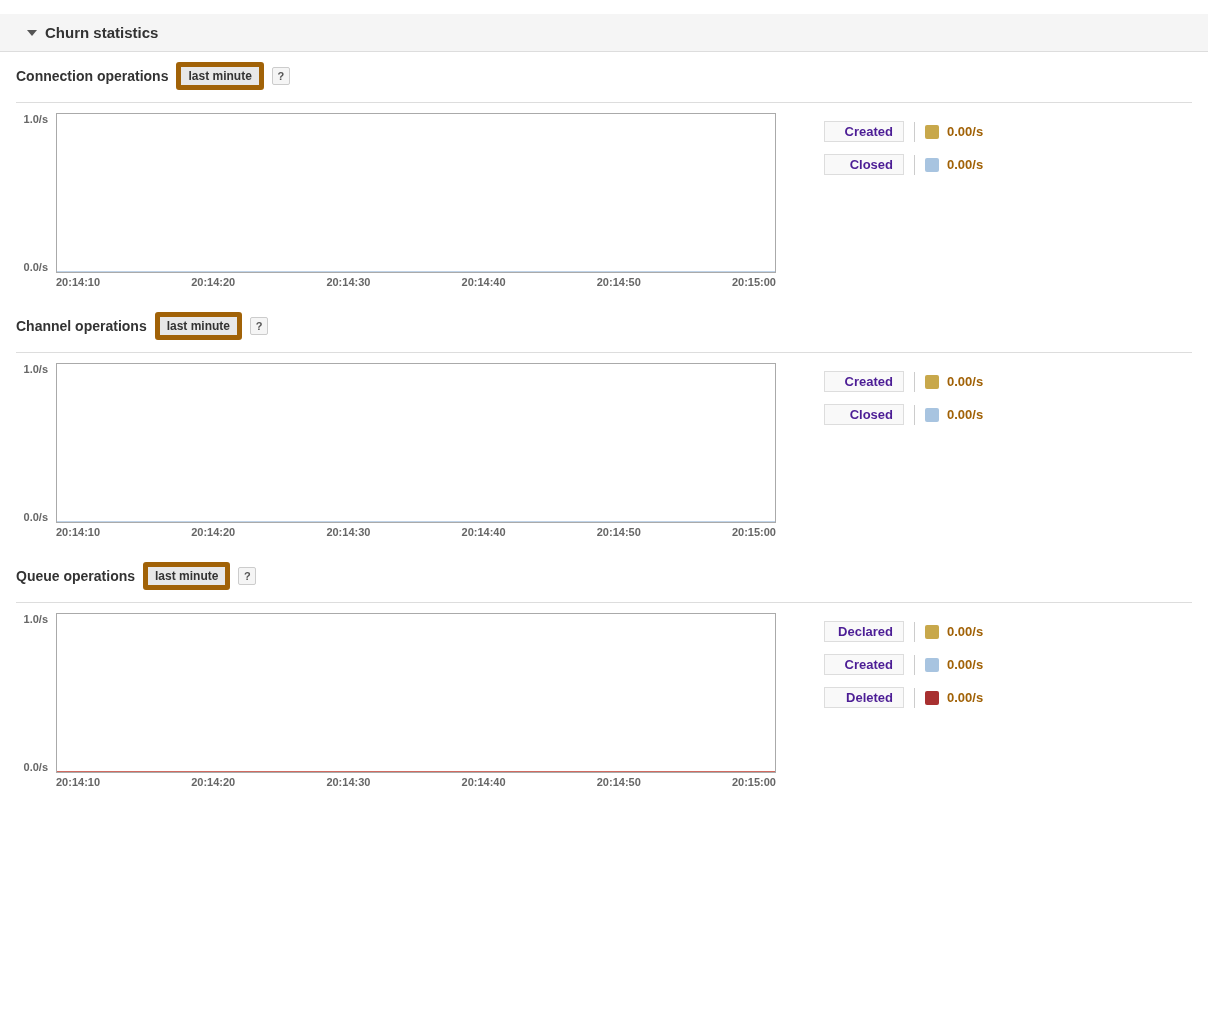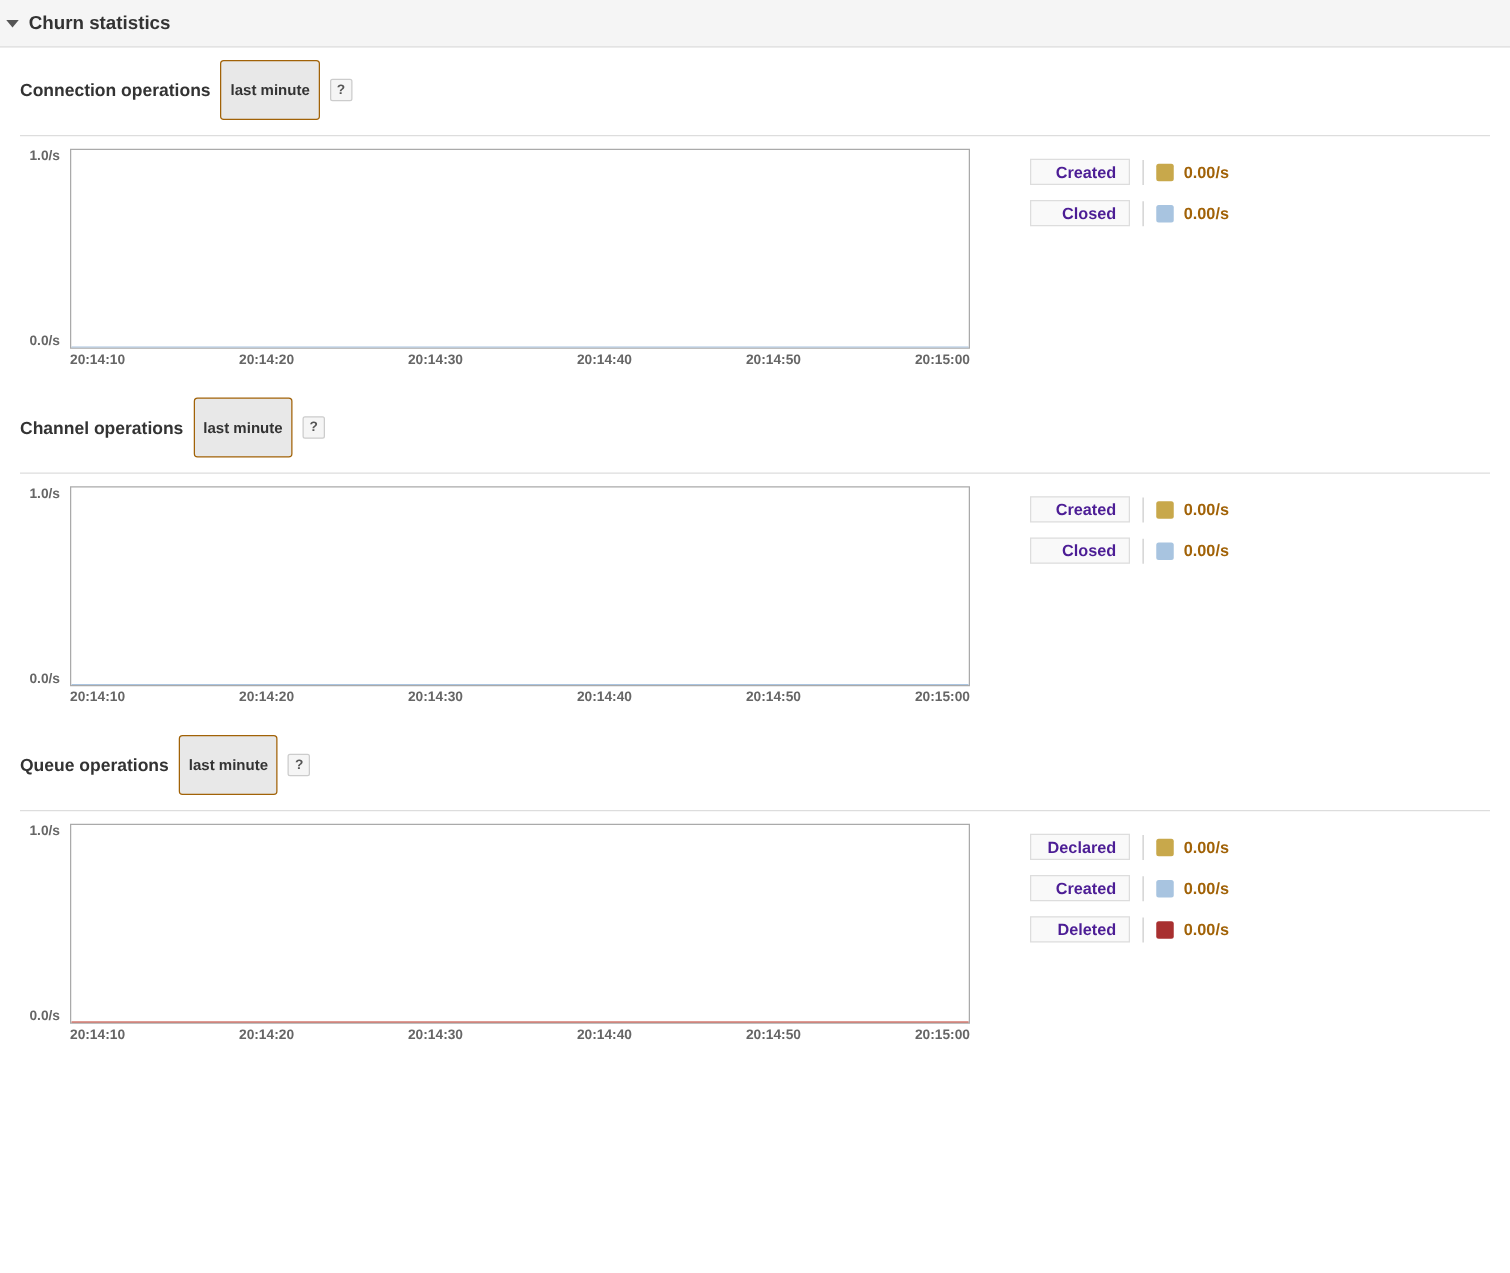--- a/index.html
+++ b/index.html
@@ -7,24 +7,25 @@
       font-family: -apple-system, BlinkMacSystemFont, "Segoe UI", Arial, sans-serif;
       font-size: 13px;
       background: #fff;
       color: #333;
       width: 1208px;
     }
 
     .header {
       background: #f5f5f5;
       border-bottom: 1px solid #ddd;
-      padding: 10px 5px;
+      padding: 10px 27px;
       display: flex;
       align-items: center;
       gap: 8px;
+      margin-top: 14px;
     }
     .header-title {
       font-weight: bold;
       font-size: 15px;
     }
     .chevron-down {
       width: 0; height: 0;
       border-left: 5px solid transparent;
       border-right: 5px solid transparent;
       border-top: 6px solid #555;
@@ -48,23 +49,23 @@
       padding-bottom: 4px;
     }
 
     .section-title {
       font-size: 14px;
       color: #333;
     }
 
     .badge {
       background: #e8e8e8;
-      border: 1px solid #a16207;
+      border: 5px solid #a16207;
       border-radius: 3px;
-      padding: 16px 7px;
+      padding: 2px 7px;
       font-size: 12px;
       color: #333;
     }
 
     .help-btn {
       width: 18px;
       height: 18px;
       border: 1px solid #ccc;
       border-radius: 2px;
       background: #f5f5f5;

